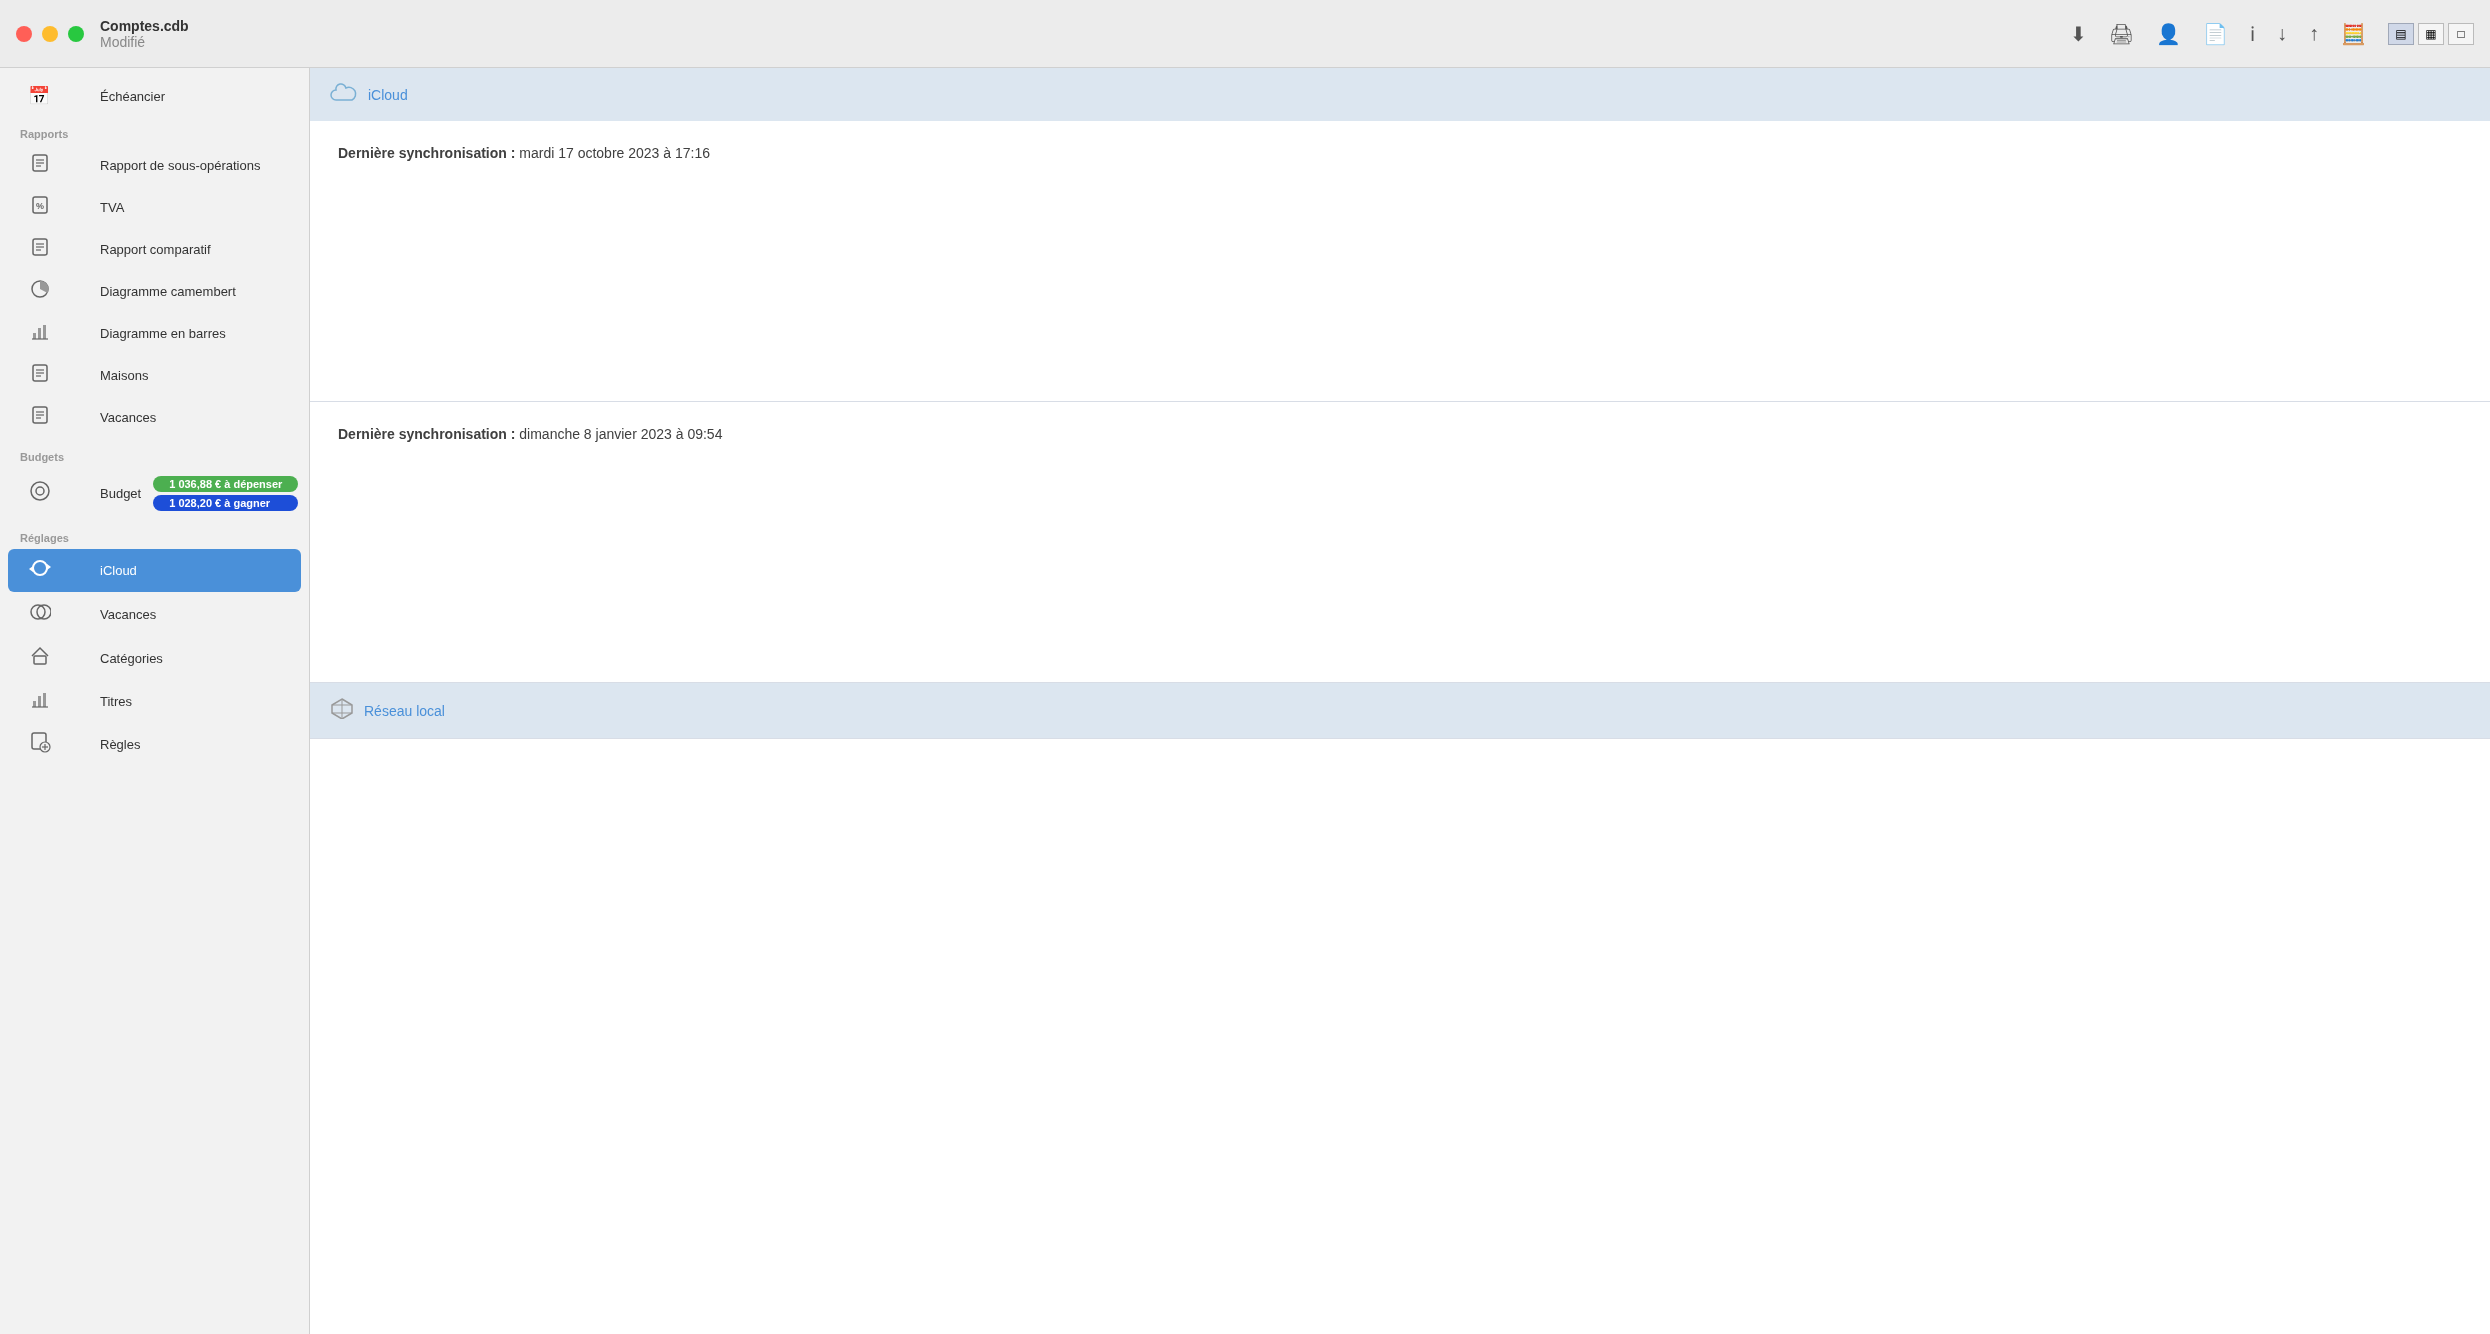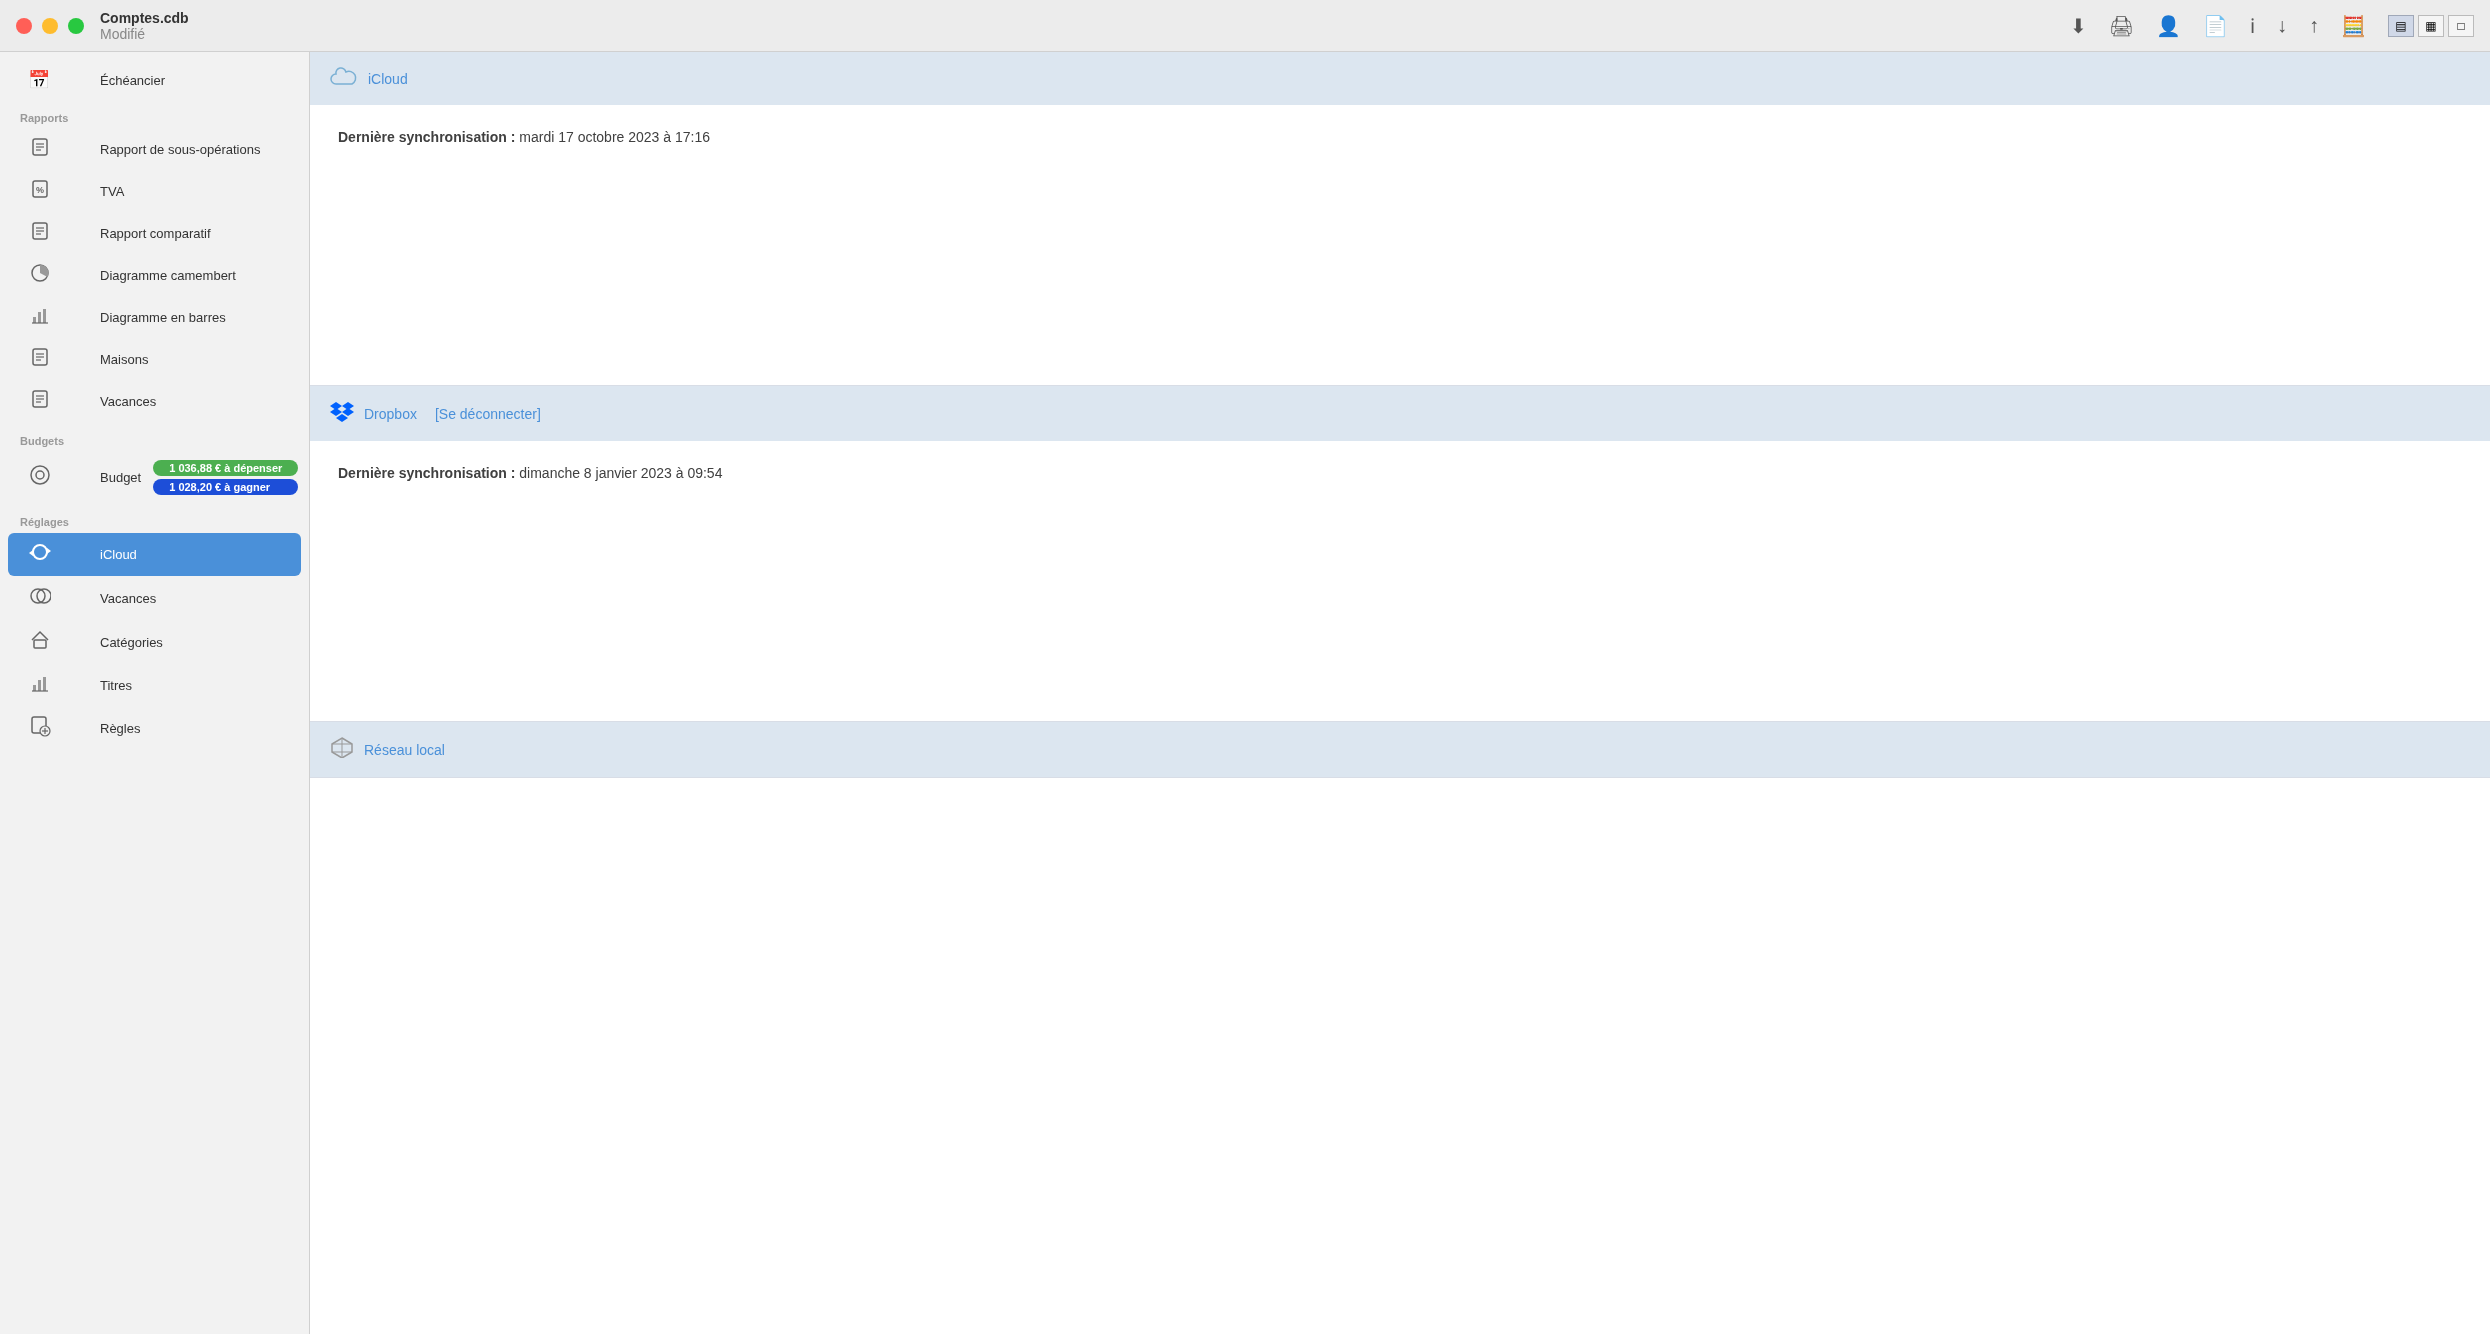--- a/index.html
+++ b/index.html
@@ -12,21 +12,21 @@
       overflow: hidden;
       display: flex;
       flex-direction: column;
     }
 
     
     .titlebar {
       display: flex;
       align-items: center;
       background: #ececec;
-      height: 52px;
+      height: 68px;
       padding: 0 16px;
       border-bottom: 1px solid #d0d0d0;
       flex-shrink: 0;
     }
     .titlebar-buttons {
       display: flex;
       gap: 10px;
       margin-right: 16px;
     }
     .tb-btn {
@@ -420,35 +420,20 @@
       </div>
       <div class="sync-body">
         <div class="sync-last">
           <strong>Dernière synchronisation :</strong>
           <span>mardi 17 octobre 2023 à 17:16</span>
         </div>
       </div>
     </div>
 
     <div class="sync-section">
-      <div class="sync-header">
-        <span class="sync-header-icon dropbox-icon">
-          <svg width="24" height="22" viewBox="0 0 24 22" xmlns="http://www.w3.org/2000/svg">
-            <polygon points="6,2 12,6 6,10 0,6" fill="#0061fe"></polygon>
-            <polygon points="18,2 24,6 18,10 12,6" fill="#0061fe"></polygon>
-            <polygon points="0,12 6,8 12,12 6,16" fill="#0061fe"></polygon>
-            <polygon points="12,12 18,8 24,12 18,16" fill="#0061fe"></polygon>
-            <polygon points="6,18 12,14 18,18 12,22" fill="#0061fe"></polygon>
-          </svg>
-        </span>
-        <span class="sync-header-title">Dropbox</span>
-        <span style="margin-left: 8px;">
-          <a class="sync-header-action">[Se déconnecter]</a>
-        </span>
-      </div>
       <div class="sync-body">
         <div class="sync-last">
           <strong>Dernière synchronisation :</strong>
           <span>dimanche 8 janvier 2023 à 09:54</span>
         </div>
       </div>
     </div>
 
     <div class="sync-section">
       <div class="sync-header">

